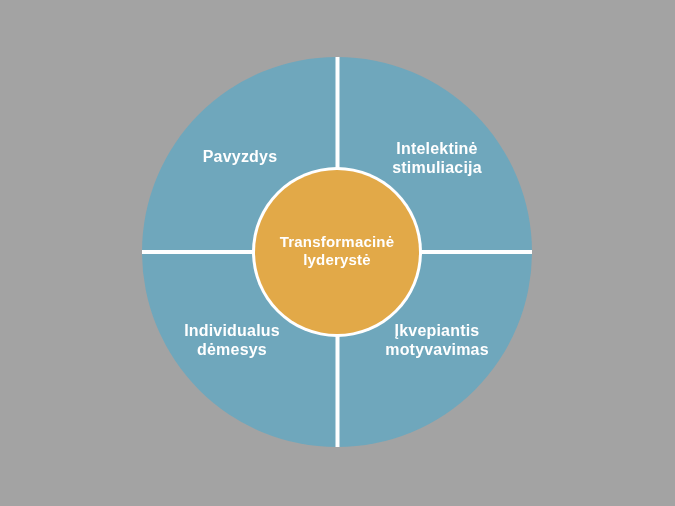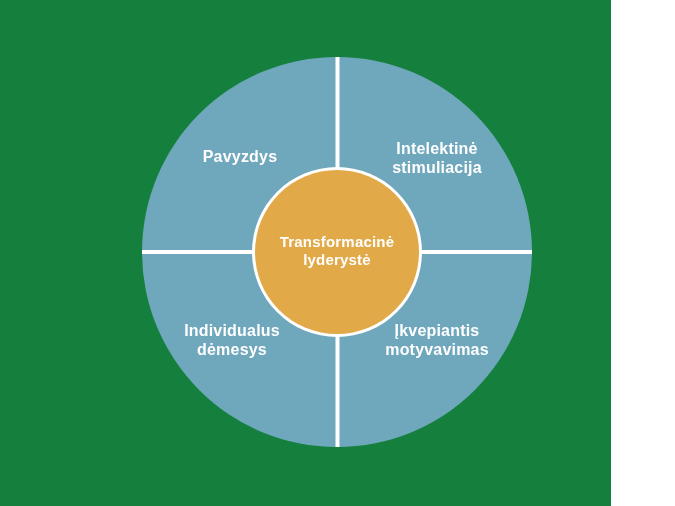--- a/index.html
+++ b/index.html
@@ -9,23 +9,23 @@
   }
   body {
     width: 675px;
     height: 506px;
     background: #ffffff;
     font-family: "Liberation Sans", sans-serif;
     overflow: hidden;
   }
   .canvas {
     position: relative;
-    width: 611px;
+    width: 675px;
     height: 506px;
-    background: #15803d;
+    background: #a3a3a3;
   }
   .diagram-svg {
     display: block;
     width: 675px;
     height: 506px;
   }
   .quad-label {
     fill: #ffffff;
     font-family: "Liberation Sans", sans-serif;
     font-size: 16px;

